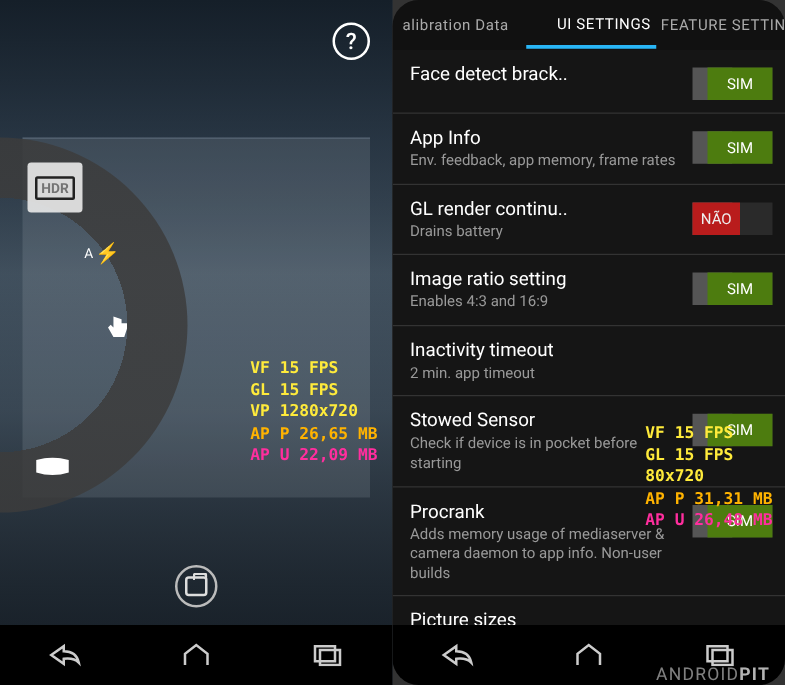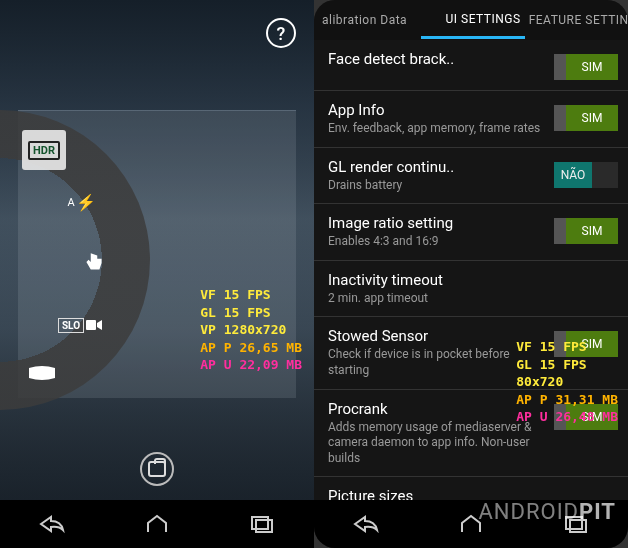--- a/index.html
+++ b/index.html
@@ -63,21 +63,21 @@
     }
     .arc-item {
       position: absolute;
       width: 44px; height: 40px;
       display: flex;
       align-items: center; justify-content: center;
       color: #fff;
     }
     .arc-item.active {
       background: rgba(230,230,230,0.92);
-      color: #14532d;
+      color: #737373;
       border-radius: 3px;
       padding: 2px 6px;
     }
     .arc-hdr { left: 172px; top: 20px; }
     .arc-flash { left: 210px; top: 72px; font-size: 14px; }
     .arc-touch { left: 222px; top: 135px; }
     .arc-slo { left: 208px; top: 195px; }
     .arc-pano { left: 170px; top: 244px; }
     .hdr-badge {
       font-size: 11px;
@@ -205,31 +205,31 @@
     .toggle.on .toggle-thumb {
       position: absolute; right: 0; top: 0; bottom: 0;
       width: 52px;
       background: #4d7c0f;
       display: flex; align-items: center; justify-content: center;
       font-size: 12px;
     }
     .toggle.off-state .toggle-thumb {
       position: absolute; left: 0; top: 0; bottom: 0;
       width: 38px;
-      background: #0f766e;
+      background: #b91c1c;
       display: flex; align-items: center; justify-content: center;
       font-size: 12px;
       color: #eee;
     }
     
     .watermark {
       position: absolute;
-      bottom: 24px; right: 12px;
+      bottom: 0; right: 12px;
       color: rgba(255,255,255,0.5);
-      font-size: 22px;
+      font-size: 14px;
       letter-spacing: 1px;
       z-index: 20;
       pointer-events: none;
     }
     .watermark .bold { font-weight: 700; color: rgba(255,255,255,0.7); }
   </style>
 </head>
 <body>
 
 <div class="phone-panel left">
@@ -249,29 +249,20 @@
       <span class="flash-label">A</span>
       <span class="flash-icon">⚡</span>
     </div>
     <div class="arc-item arc-touch">
       <span>
         <svg width="26" height="26" viewBox="0 0 24 24">
             <path d="M9 3 L9 11 L7 9 L5 11 L9 18 L17 18 L19 12 L19 8 L15 8 L15 5 Z" fill="#fff"></path>
           </svg>
       </span>
     </div>
-    <div class="arc-item arc-slo">
-      <span class="slo-badge">SLO</span>
-      <span class="vc-icon">
-        <svg width="16" height="12" viewBox="0 0 16 12">
-            <rect x="0" y="1" width="10" height="10" rx="1" fill="#fff"></rect>
-            <path d="M11 4 L16 1 L16 11 L11 8 Z" fill="#fff"></path>
-          </svg>
-      </span>
-    </div>
     <div class="arc-item arc-pano">
       <span>
         <svg width="28" height="14" viewBox="0 0 28 14">
             <path d="M1 2 Q14 -2 27 2 L27 12 Q14 16 1 12 Z" fill="#fff"></path>
           </svg>
       </span>
     </div>
   </div>
 
   <div class="debug-stats left-pos">

